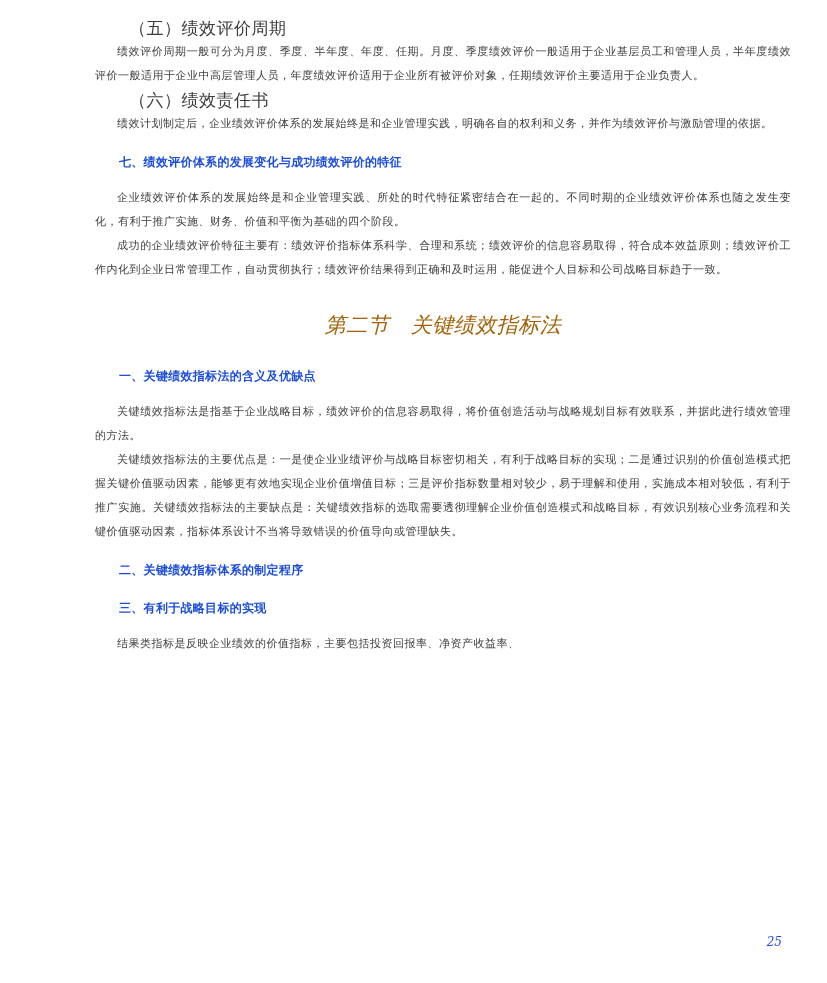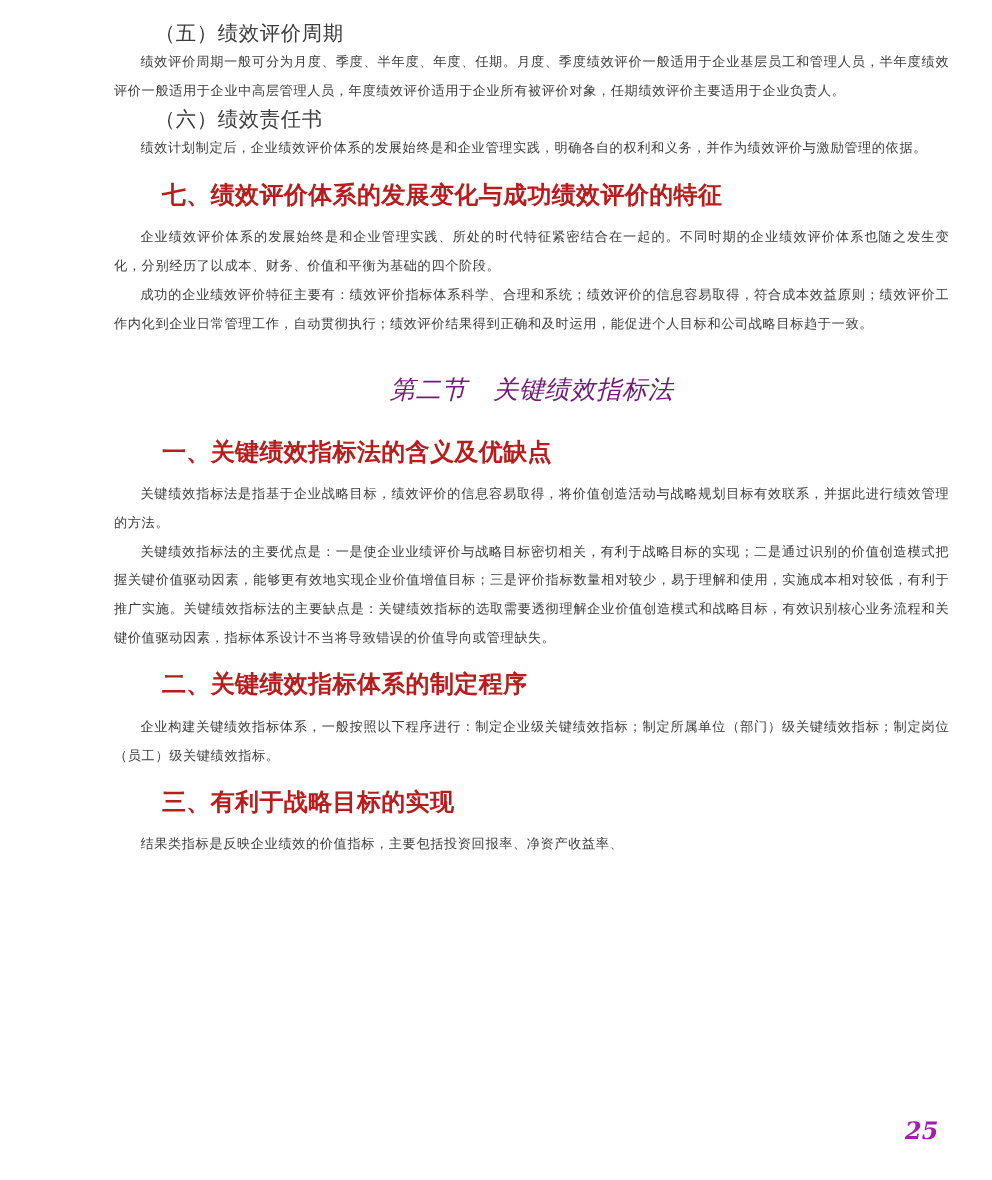--- a/index.html
+++ b/index.html
@@ -30,61 +30,59 @@
     margin: 0;
     font-size: 17px;
     line-height: 24px;
     letter-spacing: 0.5px;
     text-indent: 2em;
   }
   .heading {
     margin: 14px 0 12px 0;
     font-family: "DejaVu Sans", "Liberation Sans", sans-serif;
     font-weight: 700;
-    font-size: 20px;
+    font-size: 12px;
     line-height: 24px;
     letter-spacing: 0.3px;
     text-indent: 2em;
-    color: #b91c1c;
+    color: #1d4ed8;
   }
   .section-title {
     margin: 28px 0 24px 0;
     font-size: 21px;
     line-height: 30px;
     letter-spacing: 0.5px;
     font-style: italic;
     font-weight: 400;
     text-align: center;
     text-indent: 0;
-    color: #701a75;
+    color: #a16207;
   }
   .folio {
     position: absolute;
     top: 931px;
     right: 45px;
-    font-size: 20px;
+    font-size: 12px;
     line-height: 22px;
     font-style: italic;
-    color: #a21caf;
-    font-weight: bold;
+    color: #1d4ed8;
   }
 </style>
 </head>
 <body>
 
 <div class="page">
   <p class="subheading">（五）绩效评价周期</p>
   <p class="para">绩效评价周期一般可分为月度、季度、半年度、年度、任期。月度、季度绩效评价一般适用于企业基层员工和管理人员，半年度绩效评价一般适用于企业中高层管理人员，年度绩效评价适用于企业所有被评价对象，任期绩效评价主要适用于企业负责人。</p>
   <p class="subheading">（六）绩效责任书</p>
   <p class="para">绩效计划制定后，企业绩效评价体系的发展始终是和企业管理实践，明确各自的权利和义务，并作为绩效评价与激励管理的依据。</p>
   <h3 class="heading">七、绩效评价体系的发展变化与成功绩效评价的特征</h3>
-  <p class="para">企业绩效评价体系的发展始终是和企业管理实践、所处的时代特征紧密结合在一起的。不同时期的企业绩效评价体系也随之发生变化，分别经历了以成本、财务、价值和平衡为基础的四个阶段。</p>
+  <p class="para">企业绩效评价体系的发展始终是和企业管理实践、所处的时代特征紧密结合在一起的。不同时期的企业绩效评价体系也随之发生变化，有利于推广实施、财务、价值和平衡为基础的四个阶段。</p>
   <p class="para">成功的企业绩效评价特征主要有：绩效评价指标体系科学、合理和系统；绩效评价的信息容易取得，符合成本效益原则；绩效评价工作内化到企业日常管理工作，自动贯彻执行；绩效评价结果得到正确和及时运用，能促进个人目标和公司战略目标趋于一致。</p>
   <h2 class="section-title">第二节　关键绩效指标法</h2>
   <h3 class="heading">一、关键绩效指标法的含义及优缺点</h3>
   <p class="para">关键绩效指标法是指基于企业战略目标，绩效评价的信息容易取得，将价值创造活动与战略规划目标有效联系，并据此进行绩效管理的方法。</p>
   <p class="para">关键绩效指标法的主要优点是：一是使企业业绩评价与战略目标密切相关，有利于战略目标的实现；二是通过识别的价值创造模式把握关键价值驱动因素，能够更有效地实现企业价值增值目标；三是评价指标数量相对较少，易于理解和使用，实施成本相对较低，有利于推广实施。关键绩效指标法的主要缺点是：关键绩效指标的选取需要透彻理解企业价值创造模式和战略目标，有效识别核心业务流程和关键价值驱动因素，指标体系设计不当将导致错误的价值导向或管理缺失。</p>
   <h3 class="heading">二、关键绩效指标体系的制定程序</h3>
-  <p class="para">企业构建关键绩效指标体系，一般按照以下程序进行：制定企业级关键绩效指标；制定所属单位（部门）级关键绩效指标；制定岗位（员工）级关键绩效指标。</p>
   <h3 class="heading">三、有利于战略目标的实现</h3>
   <p class="para">结果类指标是反映企业绩效的价值指标，主要包括投资回报率、净资产收益率、</p>
   <div class="folio">25</div>
 </div>
 
 </body></html>

